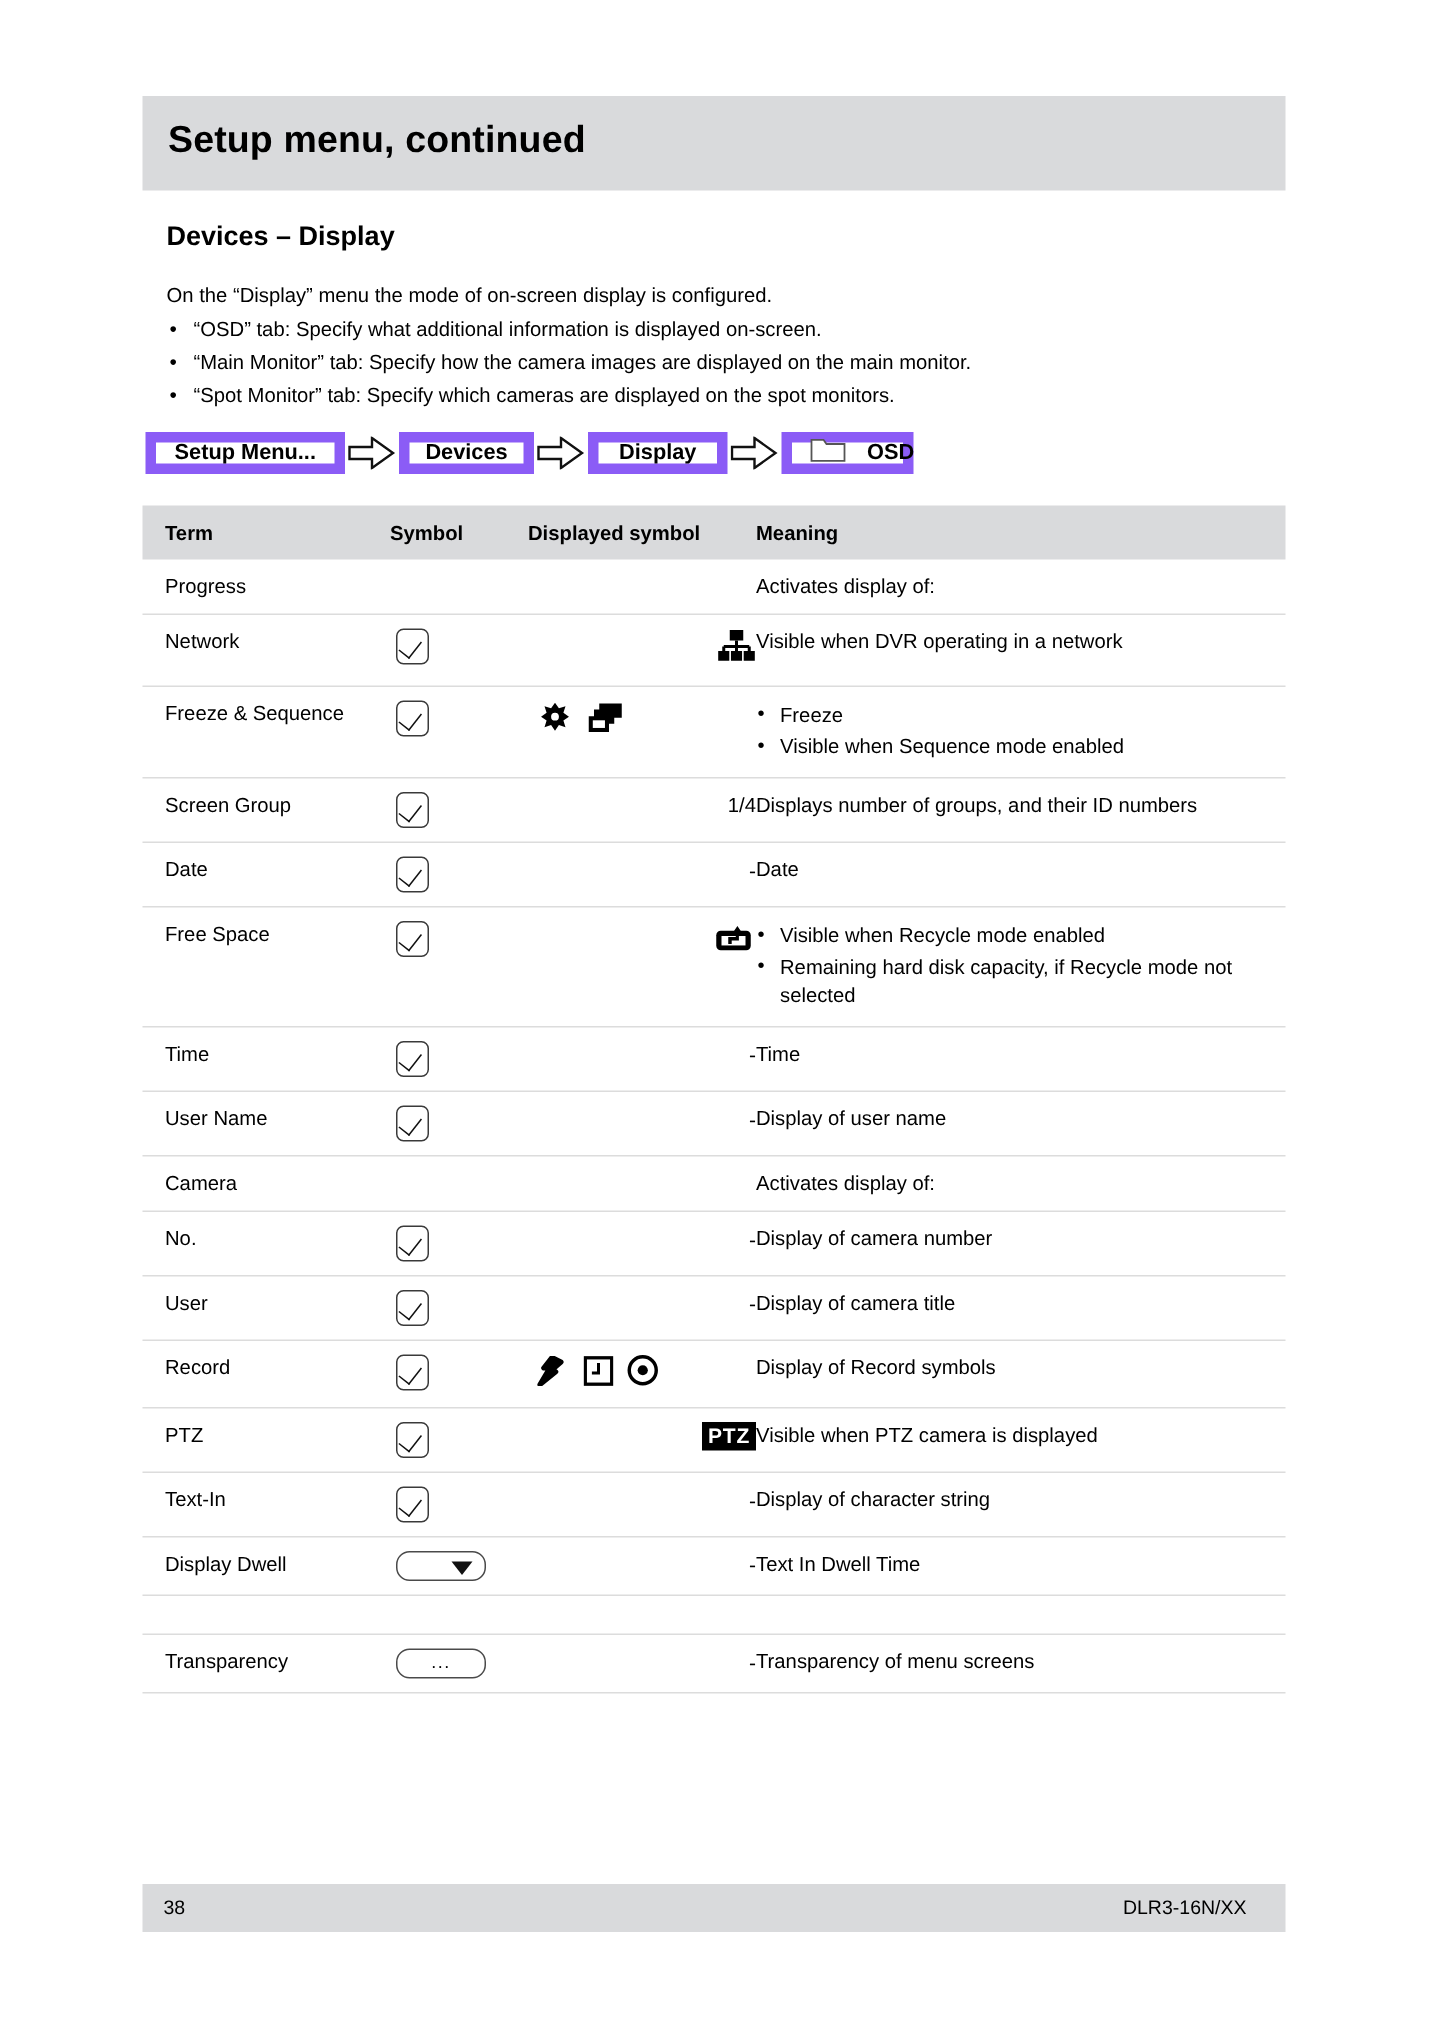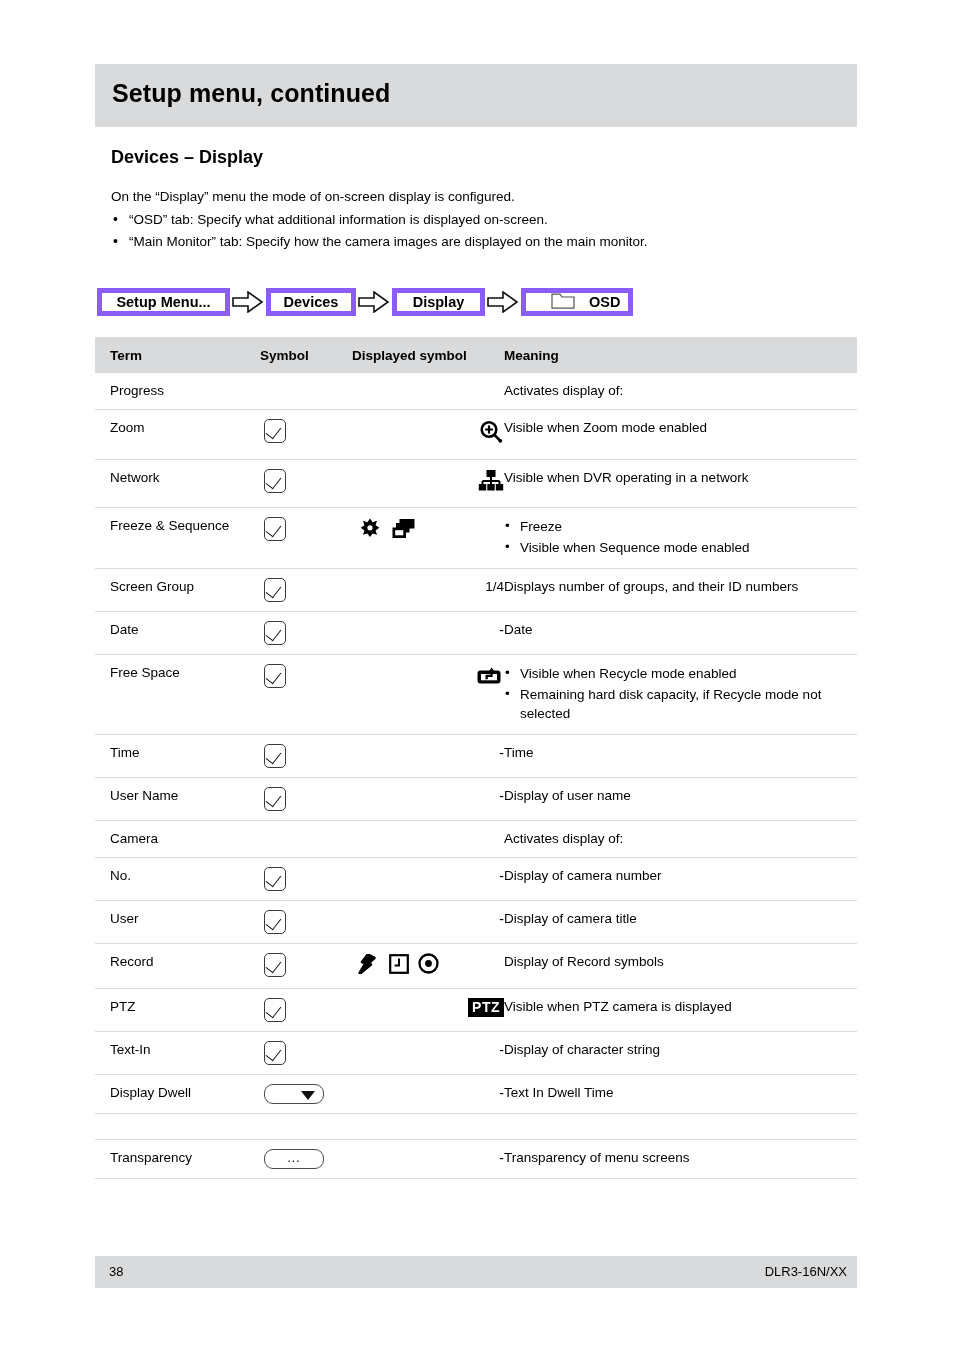--- a/index.html
+++ b/index.html
@@ -44,33 +44,33 @@
   ul.bullets li:before{
     content:"\2022"; position:absolute; left:2px; top:-1px; font-size:14px;
   }
 
   
   .breadcrumb{
     position:absolute; left:97px; top:288px;
     display:flex; align-items:center;
   }
   .crumb{
-    border:5px solid #8b5cf6;
+    border:7px solid #8b5cf6;
     background:#fff;
     height:28px;
     display:flex; align-items:center; justify-content:center;
     padding:0 12px;
     font-size:14.5px; font-weight:bold;
     box-shadow:0 0 0 0 transparent;
     text-align:right;
   }
   .crumb.c1{ width:133px; }
   .crumb.c2{ width:90px; }
   .crumb.c3{ width:93px; }
-  .crumb.c4{ width:112px; justify-content:flex-start; padding-left:25px; gap:14px;}
+  .crumb.c4{ width:88px; justify-content:flex-start; padding-left:12px; gap:14px;}
   .arrow-sep{
     width:36px; display:flex; align-items:center; justify-content:center;
   }
   .arrow-sep svg{ display:block; }
   .folder-ico{ display:inline-block; }
 
   
   .tbl{
     position:absolute; left:95px; top:337px; width:762px;
     border-collapse:collapse;
@@ -148,39 +148,40 @@
 
   
   .footer-band{
     position:absolute; left:95px; top:1256px; width:762px; height:32px;
     background:#d9dadc;
   }
   .footer-band .pg{
     position:absolute; left:14px; top:8px; font-size:13px;
   }
   .footer-band .doc{
-    position:absolute; right:10px; top:8px; font-size:13px;
+    position:absolute; right:26px; top:8px; font-size:13px;
   }
 </style>
 </head>
 <body>
 
 <div class="page">
 
   <div class="title-band">
     <div class="title">Setup menu, continued</div>
   </div>
 
   <div class="section-heading">Devices – Display</div>
 
   <div class="intro">
     <p class="lead">On the “Display” menu the mode of on-screen display is configured.</p>
     <ul class="bullets">
       <li>“OSD” tab: Specify what additional information is displayed on-screen.</li>
       <li>“Main Monitor” tab: Specify how the camera images are displayed on the main monitor.</li>
+      <li>“Spot Monitor” tab: Specify which cameras are displayed on the spot monitors.</li>
     </ul>
   </div>
 
   <div class="breadcrumb">
     <div class="crumb c1">
       <span>Setup Menu...</span>
     </div>
     <div class="arrow-sep">
       <svg width="32" height="22" viewBox="0 0 32 22">
         <polygon points="1,7 16,7 16,1 30,11 16,21 16,15 1,15" fill="#ffffff" stroke="#111111" stroke-width="1.6" stroke-linejoin="miter"></polygon>
@@ -223,37 +224,20 @@
     </thead>
     <tbody>
 
       <tr>
         <td>Progress</td>
         <td class="c-sym"></td>
         <td class="c-disp"></td>
         <td class="c-mean">Activates display of:</td>
       </tr>
 
-      <tr>
-        <td>Zoom</td>
-        <td class="c-sym mid-sym">
-          <span class="chk"></span>
-        </td>
-        <td class="c-disp mid-disp">
-          <span>
-            <svg width="26" height="26" viewBox="0 0 26 26">
-              <circle cx="11" cy="10.5" r="7.3" fill="none" stroke="#000" stroke-width="2.6"></circle>
-              <path d="M11,6.6 L11,14.4 M7.1,10.5 L14.9,10.5" stroke="#000" stroke-width="2.2"></path>
-              <path d="M16.4,15.8 L22,21.5" stroke="#000" stroke-width="2.6" stroke-linecap="round"></path>
-              <circle cx="22.3" cy="21.8" r="1.9" fill="#000"></circle>
-            </svg>
-          </span>
-        </td>
-        <td class="c-mean">Visible when Zoom mode enabled</td>
-      </tr>
 
       <tr>
         <td>Network</td>
         <td class="c-sym mid-sym">
           <span class="chk"></span>
         </td>
         <td class="c-disp mid-disp">
           <span>
             <svg width="26" height="24" viewBox="0 0 26 24">
               <rect x="8.5" y="1" width="9" height="7" fill="#000"></rect>

